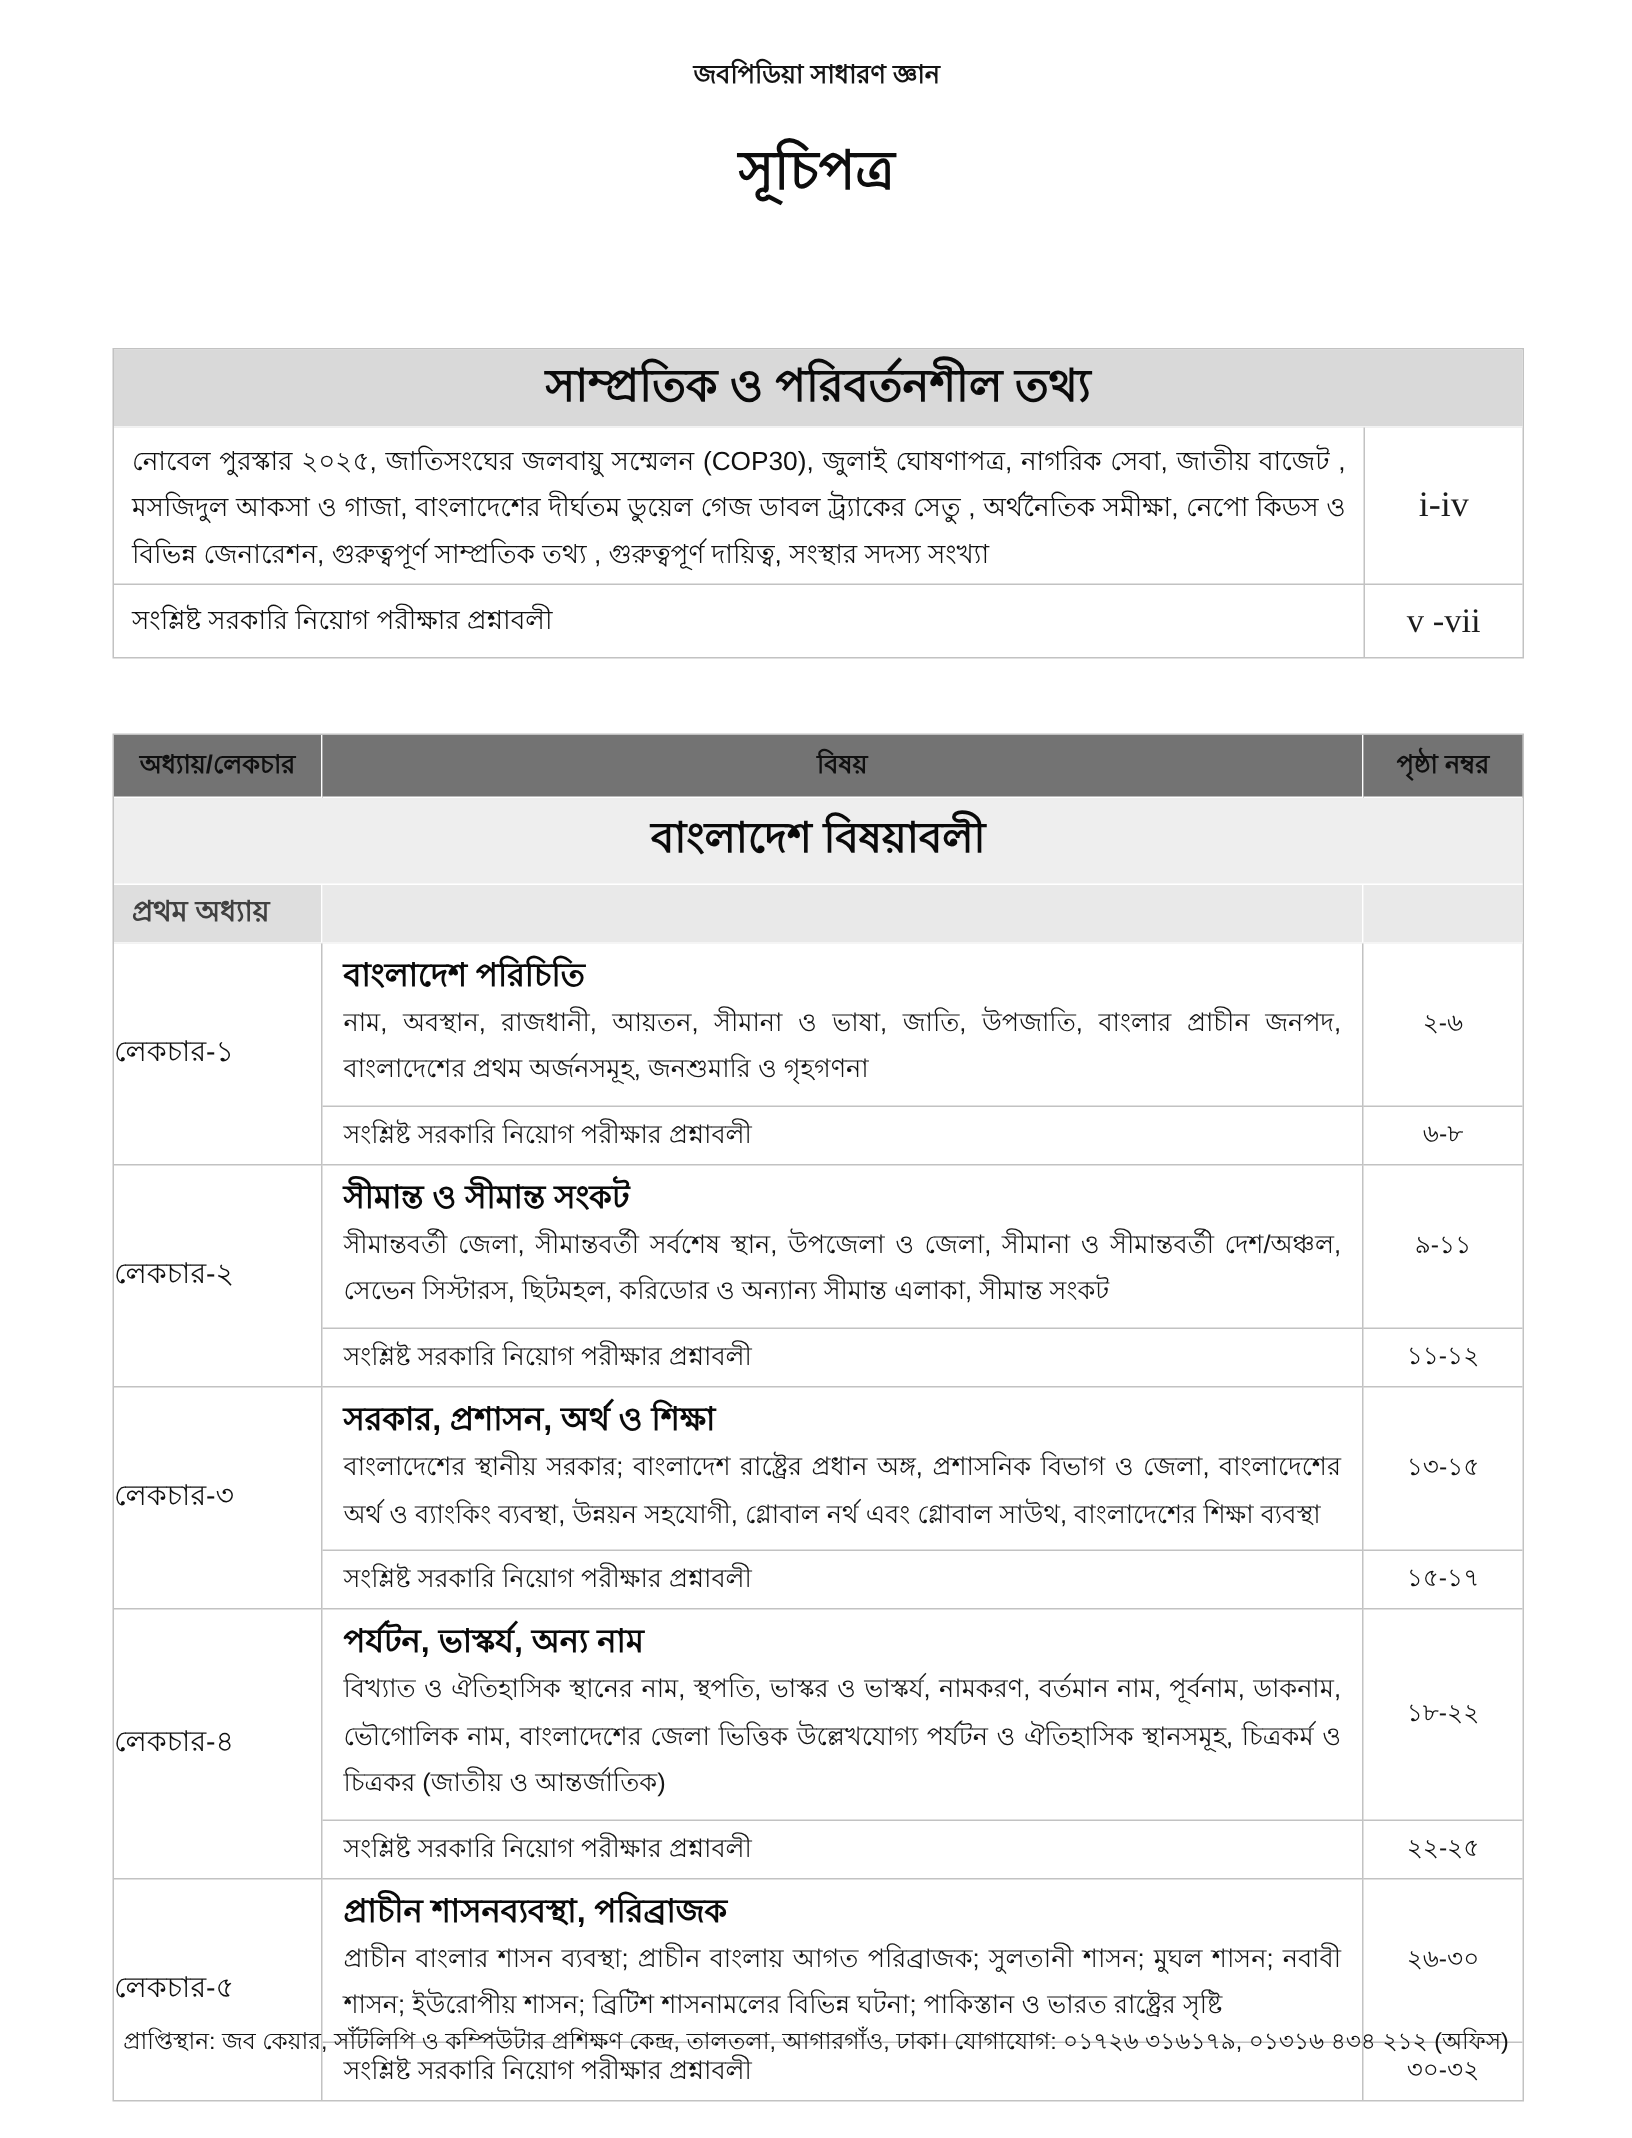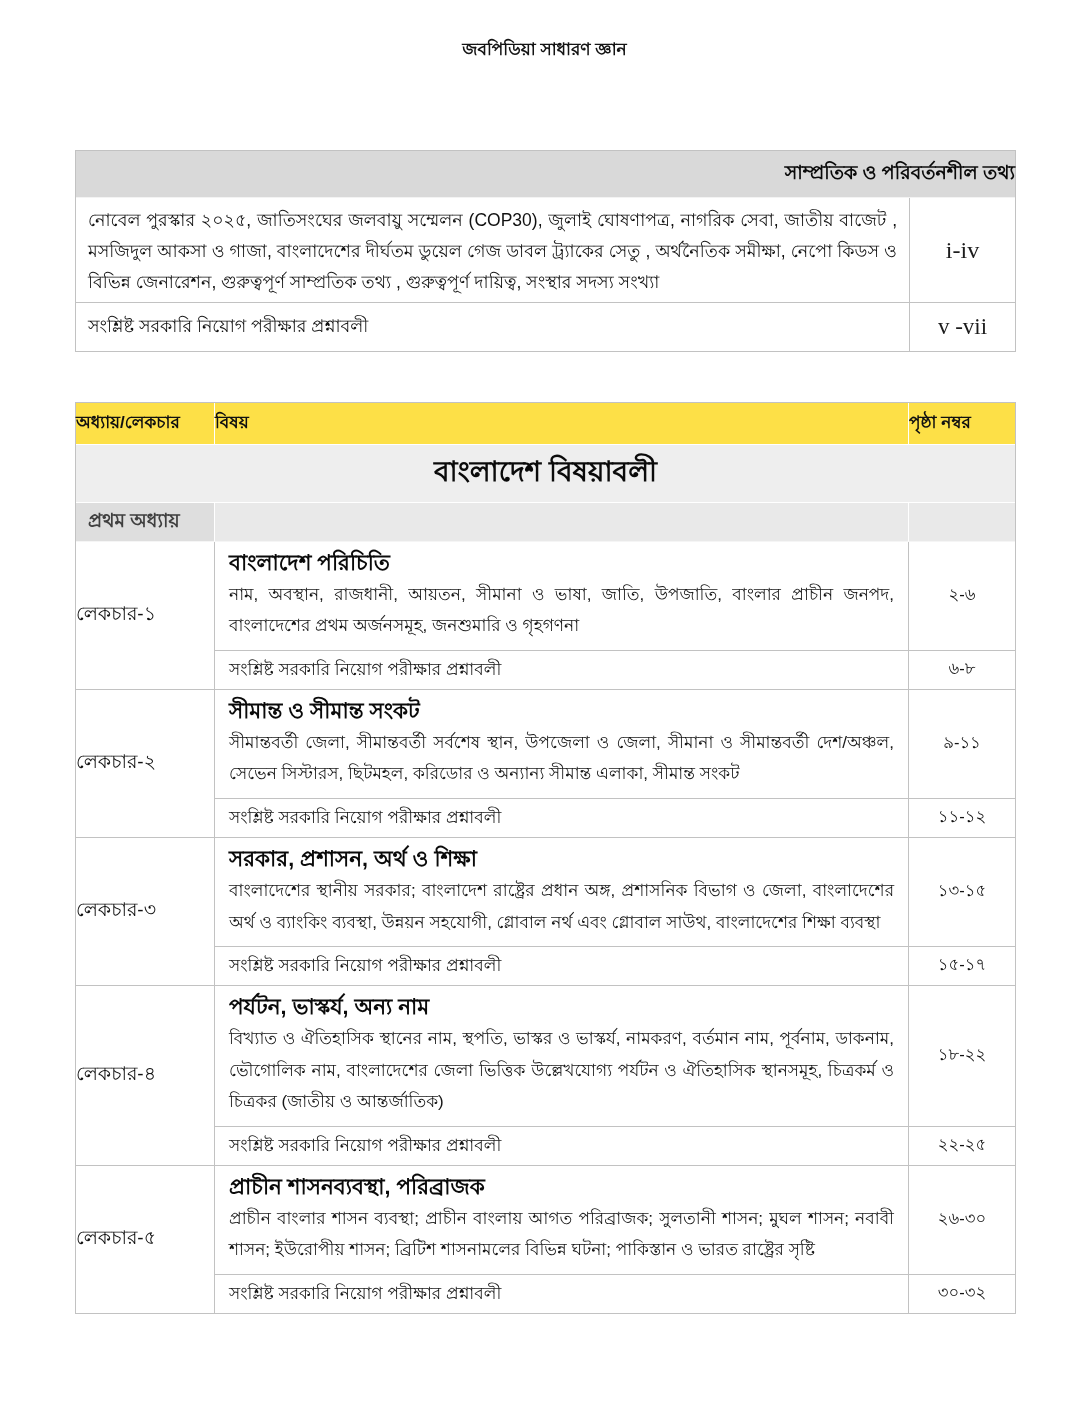--- a/index.html
+++ b/index.html
@@ -48,22 +48,22 @@
   td.nbb { border-bottom: none !important; }
 
   
   .recent-table { margin-top: 86px; }
   .recent-table col.c-body { width: 834px; }
   .recent-table col.c-page { width: 105px; }
   .t1-header {
     background: #d9d9d9;
     border-right-color: #d9d9d9 !important;
     border-bottom-color: #f3f3f3 !important;
-    text-align: right;
-    font-size: 19px;
+    text-align: center;
+    font-size: 30px;
     font-weight: bold;
     height: 47px;
     color: #0a0a0a;
     margin-top: 48px;
   }
   .t1-body {
     padding: 7px 12px 4px 12px;
     font-size: 17.5px;
     line-height: 1.78;
     text-align: justify;
@@ -76,23 +76,24 @@
     color: #1c1c1c;
   }
   .t1-page.small { font-size: 23px; }
 
   
   .contents-table { margin-top: 50px; }
   .contents-table col.c-chap { width: 139px; }
   .contents-table col.c-subj { width: 694px; }
   .contents-table col.c-page { width: 106px; }
   .t2-head td {
-    background: #fde047;
+    background: #737373;
     border-right-color: #ffffff !important;
     border-bottom-color: #ffffff !important;
+    text-align: center;
     font-weight: bold;
     font-size: 17px;
     height: 42px;
     color: #101010;
   }
   .t2-section td {
     background: #eeeeee;
     border-right-color: #eeeeee !important;
     border-bottom-color: #ffffff !important;
     text-align: center;
@@ -151,20 +152,21 @@
     font-size: 15.5px;
     color: #121212;
   }
 </style>
 </head>
 <body>
 
 <div class="page">
 
   <div class="doc-header">জবপিডিয়া সাধারণ জ্ঞান</div>
+  <div class="doc-title">সূচিপত্র</div>
 
   <table class="toc recent-table">
     <colgroup>
         <col class="c-body">
         <col class="c-page">
       </colgroup>
     <tbody>
         <tr>
       <td class="t1-header" colspan="2">সাম্প্রতিক ও পরিবর্তনশীল তথ্য</td>
     </tr>
@@ -263,14 +265,15 @@
       </td>
       <td class="pagecell">২৬-৩০</td>
     </tr>
     <tr>
       <td class="examcell">সংশ্লিষ্ট সরকারি নিয়োগ পরীক্ষার প্রশ্নাবলী</td>
       <td class="pagecell">৩০-৩২</td>
     </tr>
   </tbody>
     </table>
 
+  <div class="doc-footer">প্রাপ্তিস্থান: জব কেয়ার, সাঁটলিপি ও কম্পিউটার প্রশিক্ষণ কেন্দ্র, তালতলা, আগারগাঁও, ঢাকা। যোগাযোগ: ০১৭২৬ ৩১৬১৭৯, ০১৩১৬ ৪৩৪ ২১২ (অফিস)</div>
 
 </div>
 
 </body></html>

